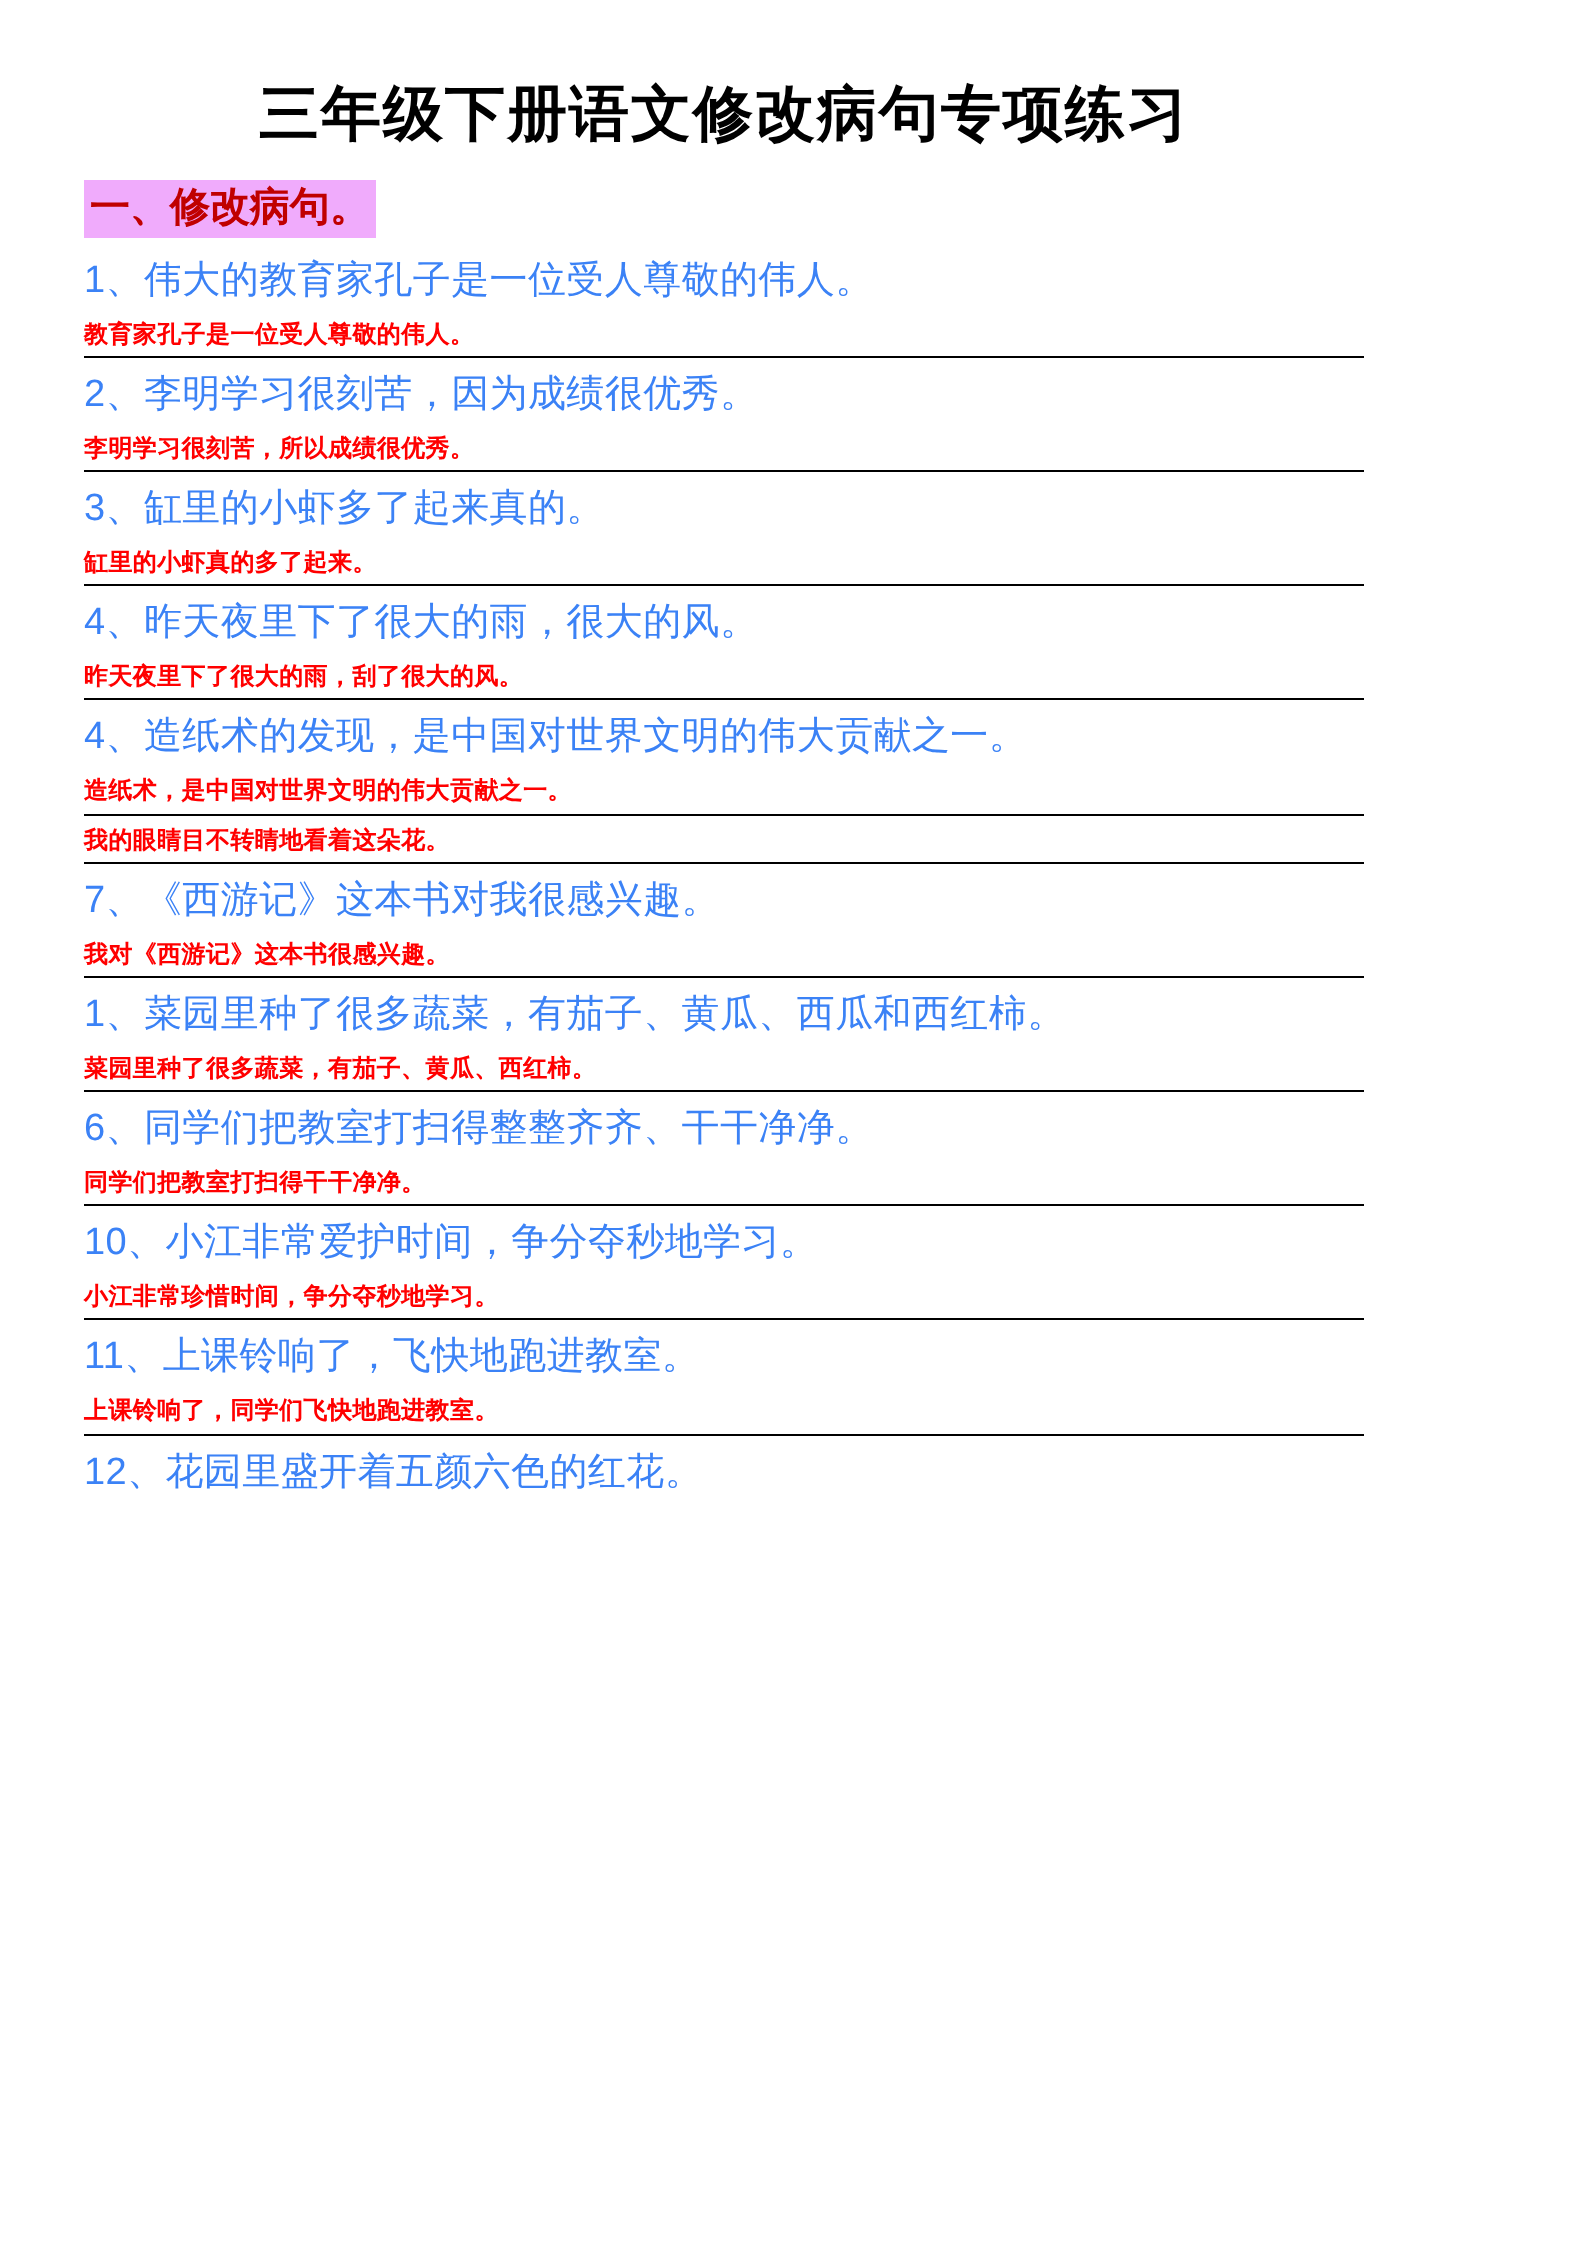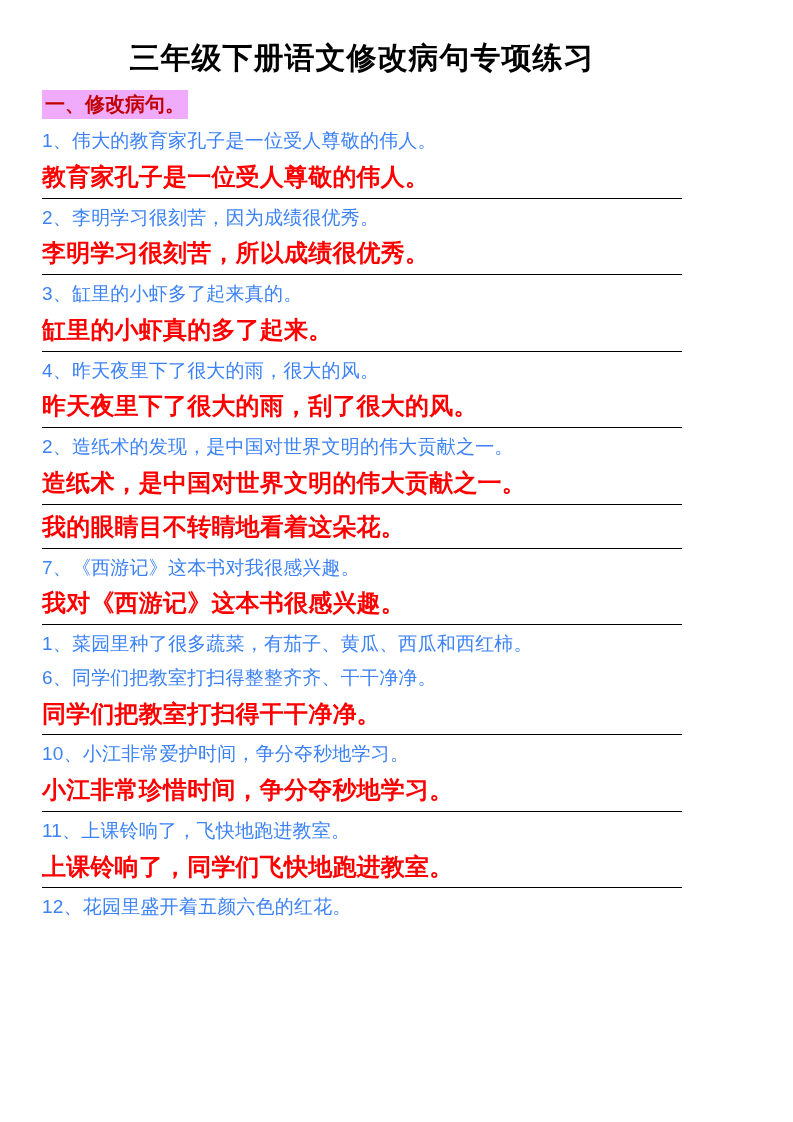--- a/index.html
+++ b/index.html
@@ -49,21 +49,21 @@
     margin: 0 0 1px 0;
   }
   .question {
     font-size: 19px;
     line-height: 1.72;
     color: #3b82f6;
     letter-spacing: 0.2px;
     white-space: nowrap;
   }
   .answer {
-    font-size: 24px;
+    font-size: 12px;
     line-height: 1.62;
     color: #ff0000;
     font-weight: bold;
     letter-spacing: 0.2px;
     white-space: nowrap;
     border-bottom: 1.6px solid #000000;
     padding-bottom: 1px;
     margin-bottom: 3px;
   }
 </style>
@@ -89,32 +89,33 @@
       </li>
       <li class="qa-item">
         <div class="question">3、缸里的小虾多了起来真的。</div>
         <div class="answer">缸里的小虾真的多了起来。</div>
       </li>
       <li class="qa-item">
         <div class="question">4、昨天夜里下了很大的雨，很大的风。</div>
         <div class="answer">昨天夜里下了很大的雨，刮了很大的风。</div>
       </li>
       <li class="qa-item">
-        <div class="question">2、造纸术的发现，是中国对世界文明的伟大贡献之一。</div>
+        <div class="question">4、造纸术的发现，是中国对世界文明的伟大贡献之一。</div>
         <div class="answer">造纸术，是中国对世界文明的伟大贡献之一。</div>
       </li>
       <li class="qa-item">
         <div class="answer">我的眼睛目不转睛地看着这朵花。</div>
       </li>
       <li class="qa-item">
         <div class="question">7、《西游记》这本书对我很感兴趣。</div>
         <div class="answer">我对《西游记》这本书很感兴趣。</div>
       </li>
       <li class="qa-item">
         <div class="question">1、菜园里种了很多蔬菜，有茄子、黄瓜、西瓜和西红柿。</div>
+        <div class="answer">菜园里种了很多蔬菜，有茄子、黄瓜、西红柿。</div>
       </li>
       <li class="qa-item">
         <div class="question">6、同学们把教室打扫得整整齐齐、干干净净。</div>
         <div class="answer">同学们把教室打扫得干干净净。</div>
       </li>
       <li class="qa-item">
         <div class="question">10、小江非常爱护时间，争分夺秒地学习。</div>
         <div class="answer">小江非常珍惜时间，争分夺秒地学习。</div>
       </li>
       <li class="qa-item">

